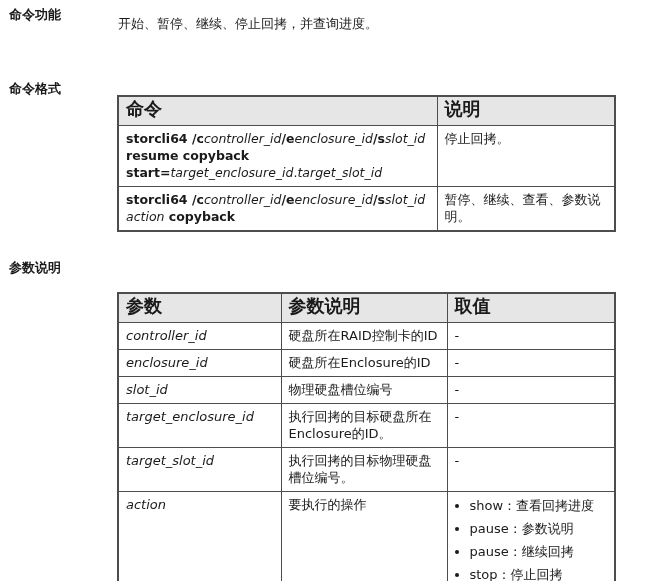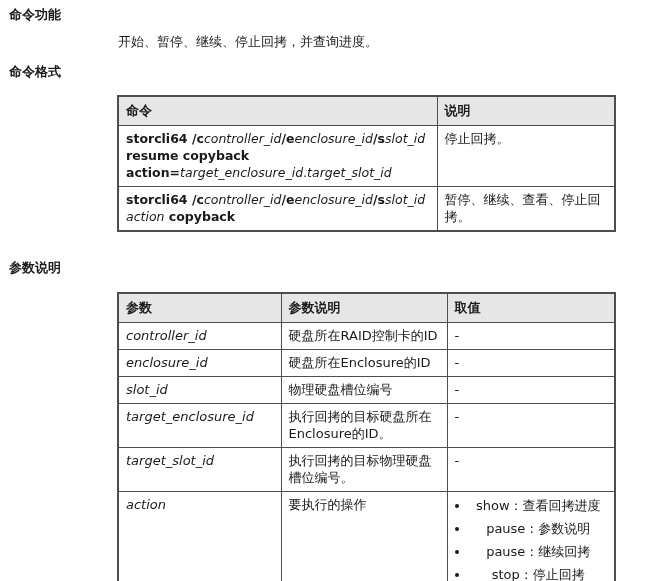--- a/index.html
+++ b/index.html
@@ -11,53 +11,53 @@
     font-family: "DejaVu Sans", "Liberation Sans", sans-serif;
     overflow: hidden;
     position: relative;
   }
   .sec-heading {
     position: absolute; left: 9px; margin: 0;
     font-size: 13px; font-weight: 700; line-height: 18px;
   }
   #heading-function { top: 6px; }
   #function-body {
-    position: absolute; left: 118px; top: 33px; margin: 0;
+    position: absolute; left: 118px; top: 15px; margin: 0;
     font-size: 13px; line-height: 18px; text-align: center;
   }
-  #heading-format { top: 63px; }
+  #heading-format { top: 80px; }
   #heading-parameters { top: 259px; }
 
   table {
     border-collapse: collapse;
     table-layout: fixed;
     position: absolute;
     background: #ffffff;
   }
   table, th, td { border: 1px solid var(--border-color, #4d4d4d); }
   table { border-width: 2px; }
   th {
     background: var(--header-bg, #e6e6e6);
     font-weight: 700; text-align: left;
-    padding: 5px 7px 6px; font-size: 13px; line-height: 17px;
+    padding: 5px 7px 6px; font-size: 18px; line-height: 17px; font-family: Liberation Mono, monospace;
   }
   td {
     vertical-align: top; text-align: left;
     padding: 4px 7px 5px; font-size: 13px; line-height: 17px; margin-left: 43px;
   }
   #command-table { left: 117px; top: 95px; width: 497px; }
   #parameter-table { left: 117px; top: 292px; width: 497px; }
 
   .cmd-cell { font-size: 12.5px; }
   .cmd-line { white-space: nowrap; }
   .b { font-weight: 700; }
   .i { font-style: italic; }
   .param-name { font-style: italic; }
   .value-list { margin: 1px 0 0; padding-left: 15px; list-style: disc; }
-  .value-list li { margin-bottom: 6px; line-height: 17px; text-align: center; }
+  .value-list li { margin-bottom: 6px; line-height: 17px; }
   .value-list li:last-child { margin-bottom: 0; }
 </style>
 </head>
 <body>
 
 <h2 class="sec-heading" id="heading-function">命令功能</h2>
 
 <p id="function-body">开始、暂停、继续、停止回拷，并查询进度。</p>
 
 <h2 class="sec-heading" id="heading-format">命令格式</h2>
@@ -71,30 +71,30 @@
     <tr>
       <th>命令</th>
       <th>说明</th>
     </tr>
   </thead>
   <tbody>
       <tr>
         <td class="cmd-cell">
           <div class="cmd-line"><span class="b">storcli64 /c</span><span class="i">controller_id</span><span class="b">/e</span><span class="i">enclosure_id</span><span class="b">/s</span><span class="i">slot_id</span></div>
           <div class="cmd-line"><span class="b">resume copyback</span></div>
-          <div class="cmd-line"><span class="b">action=</span><span class="i">target_enclosure_id</span><span>.</span><span class="i">target_slot_id</span></div>
+          <div class="cmd-line"><span class="b">start=</span><span class="i">target_enclosure_id</span><span>.</span><span class="i">target_slot_id</span></div>
         </td>
         <td>停止回拷。</td>
       </tr>
       <tr>
         <td class="cmd-cell">
           <div class="cmd-line"><span class="b">storcli64 /c</span><span class="i">controller_id</span><span class="b">/e</span><span class="i">enclosure_id</span><span class="b">/s</span><span class="i">slot_id</span></div>
           <div class="cmd-line"><span class="i">action</span><span class="b"> copyback</span></div>
         </td>
-        <td>暂停、继续、查看、停止回拷。</td>
+        <td>暂停、继续、查看、参数说明。</td>
       </tr>
     </tbody>
 </table>
 
 <h2 class="sec-heading" id="heading-parameters">参数说明</h2>
 
 <table id="parameter-table">
   <colgroup>
     <col style="width:163px">
     <col style="width:166px">

